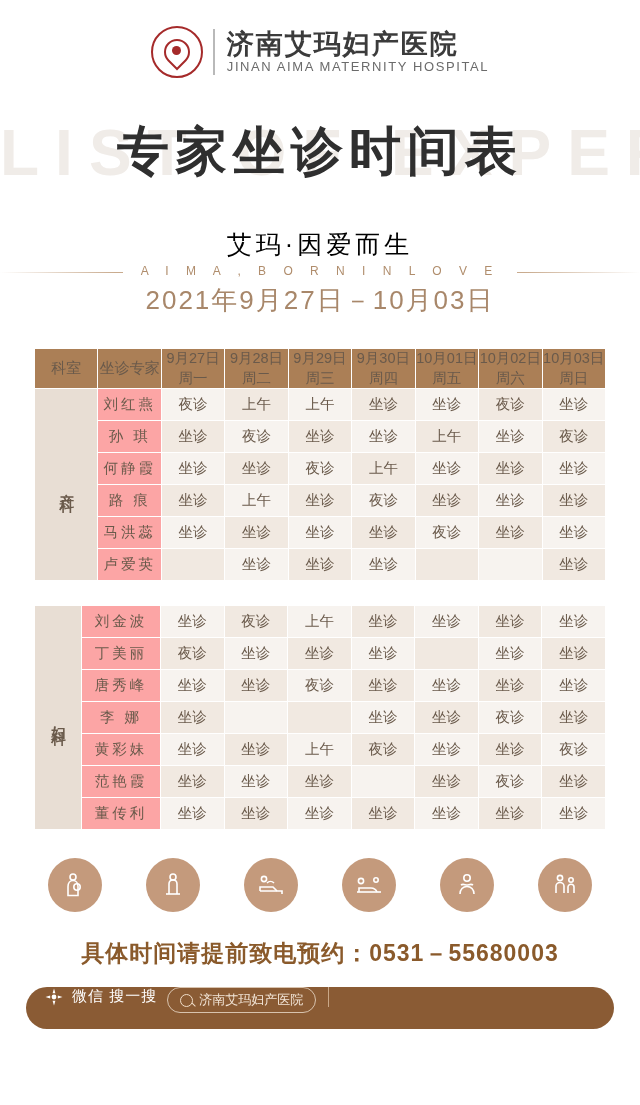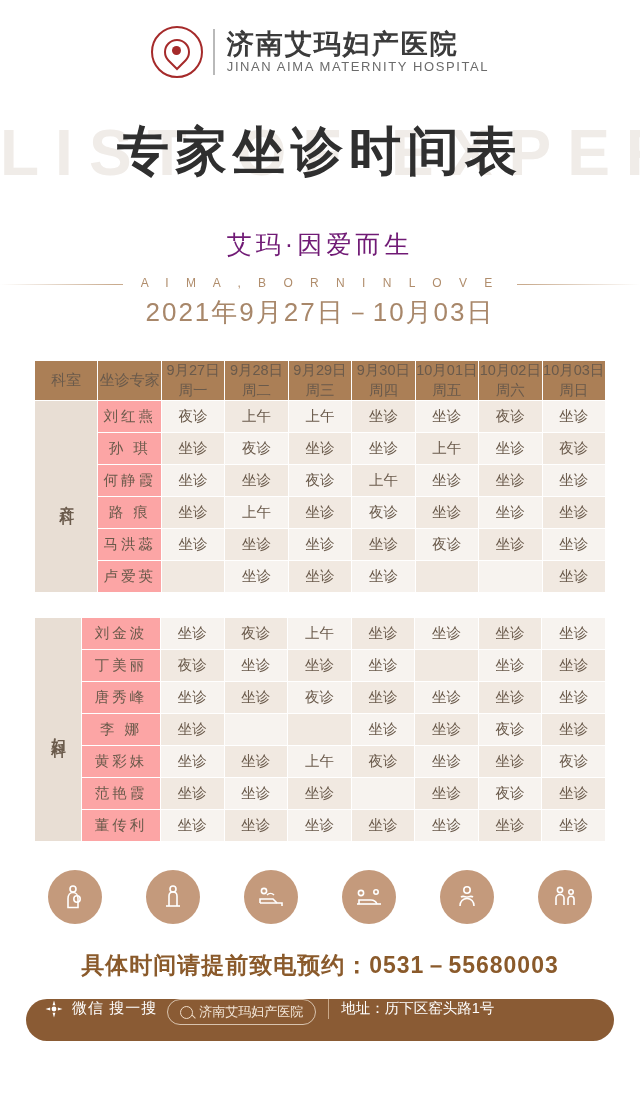--- a/index.html
+++ b/index.html
@@ -106,25 +106,24 @@
     font-weight: bold;
     letter-spacing: 6px;
     color: #2f2f2f;
     line-height: 1.3;
     padding-top: 8px;
   }
   .sub-title {
     text-align: center;
     font-size: 25px;
     letter-spacing: 4px;
-    color: #701a75;
+    color: #000000;
     margin-top: 10px;
   }
   .sub-en-wrap {
-    margin-top: 12px;
     position: relative;
     height: 22px;
   }
   .sub-en-line {
     position: absolute;
     top: 11px;
     left: 0;
     right: 0;
     height: 1px;
     background: linear-gradient(to right, #ffffff, #c9ab8e 18%, #c9ab8e 82%, #ffffff);
@@ -572,14 +571,13 @@
       <path d="M1.5 10 L6.2 8.6 L6.2 11.4 Z"></path>
       <path d="M18.5 10 L13.8 11.4 L13.8 8.6 Z"></path>
     </svg>
   </span>
   <span class="wechat-label">微信 搜一搜</span>
   <span class="search-pill">
     <span class="mag"></span>
     <span>济南艾玛妇产医院</span>
   </span>
   <span class="bar-divider"></span>
-  <span class="addr">地址：历下区窑头路1号</span>
 </div>
 
 </body></html>

